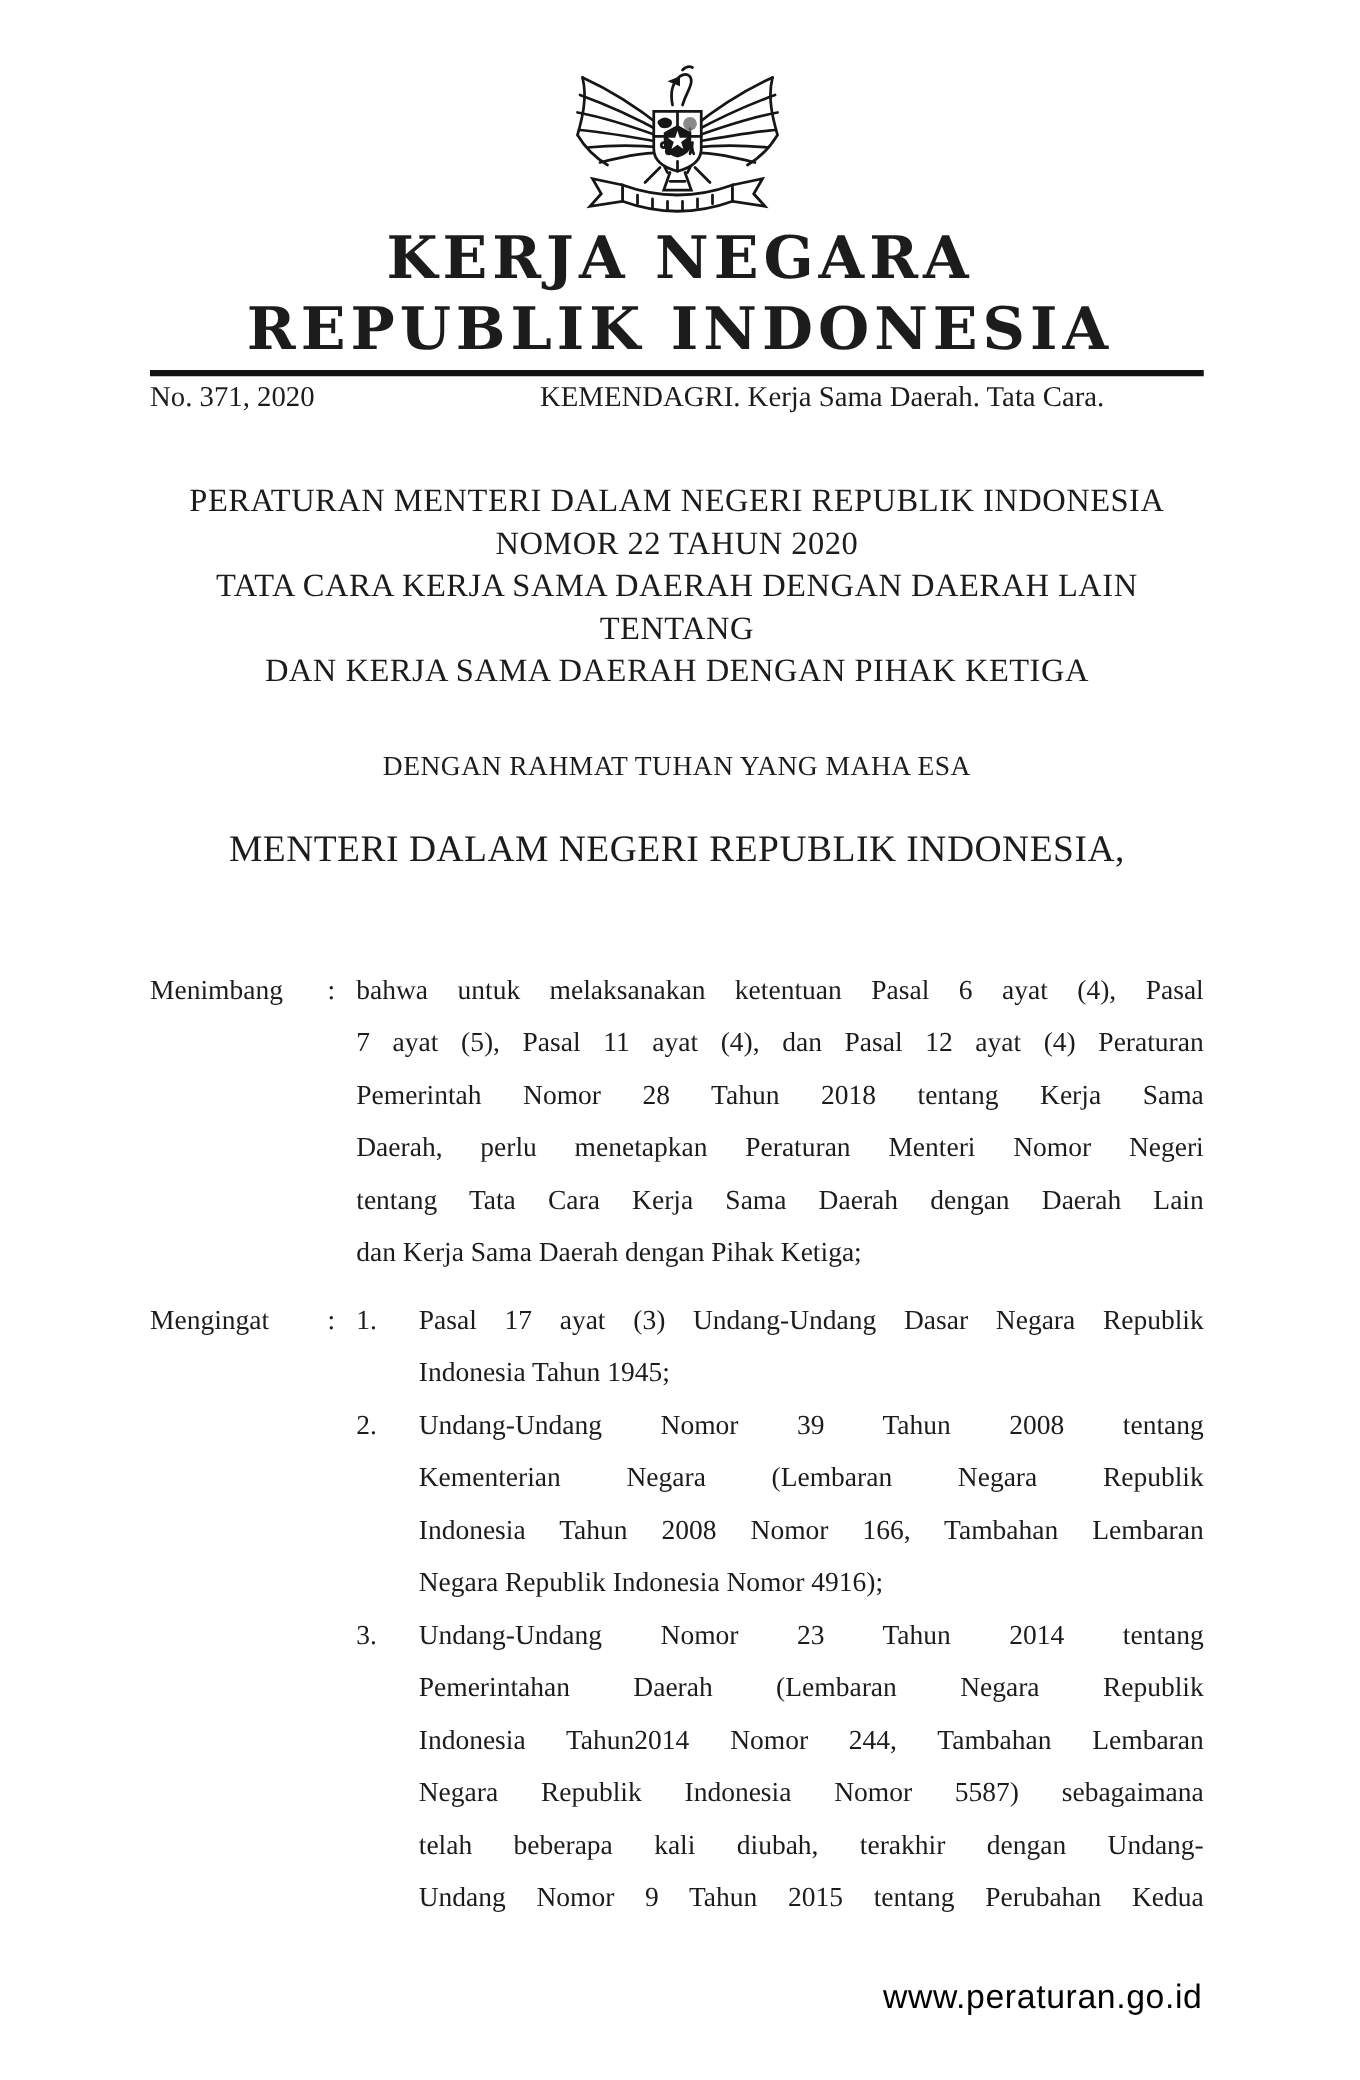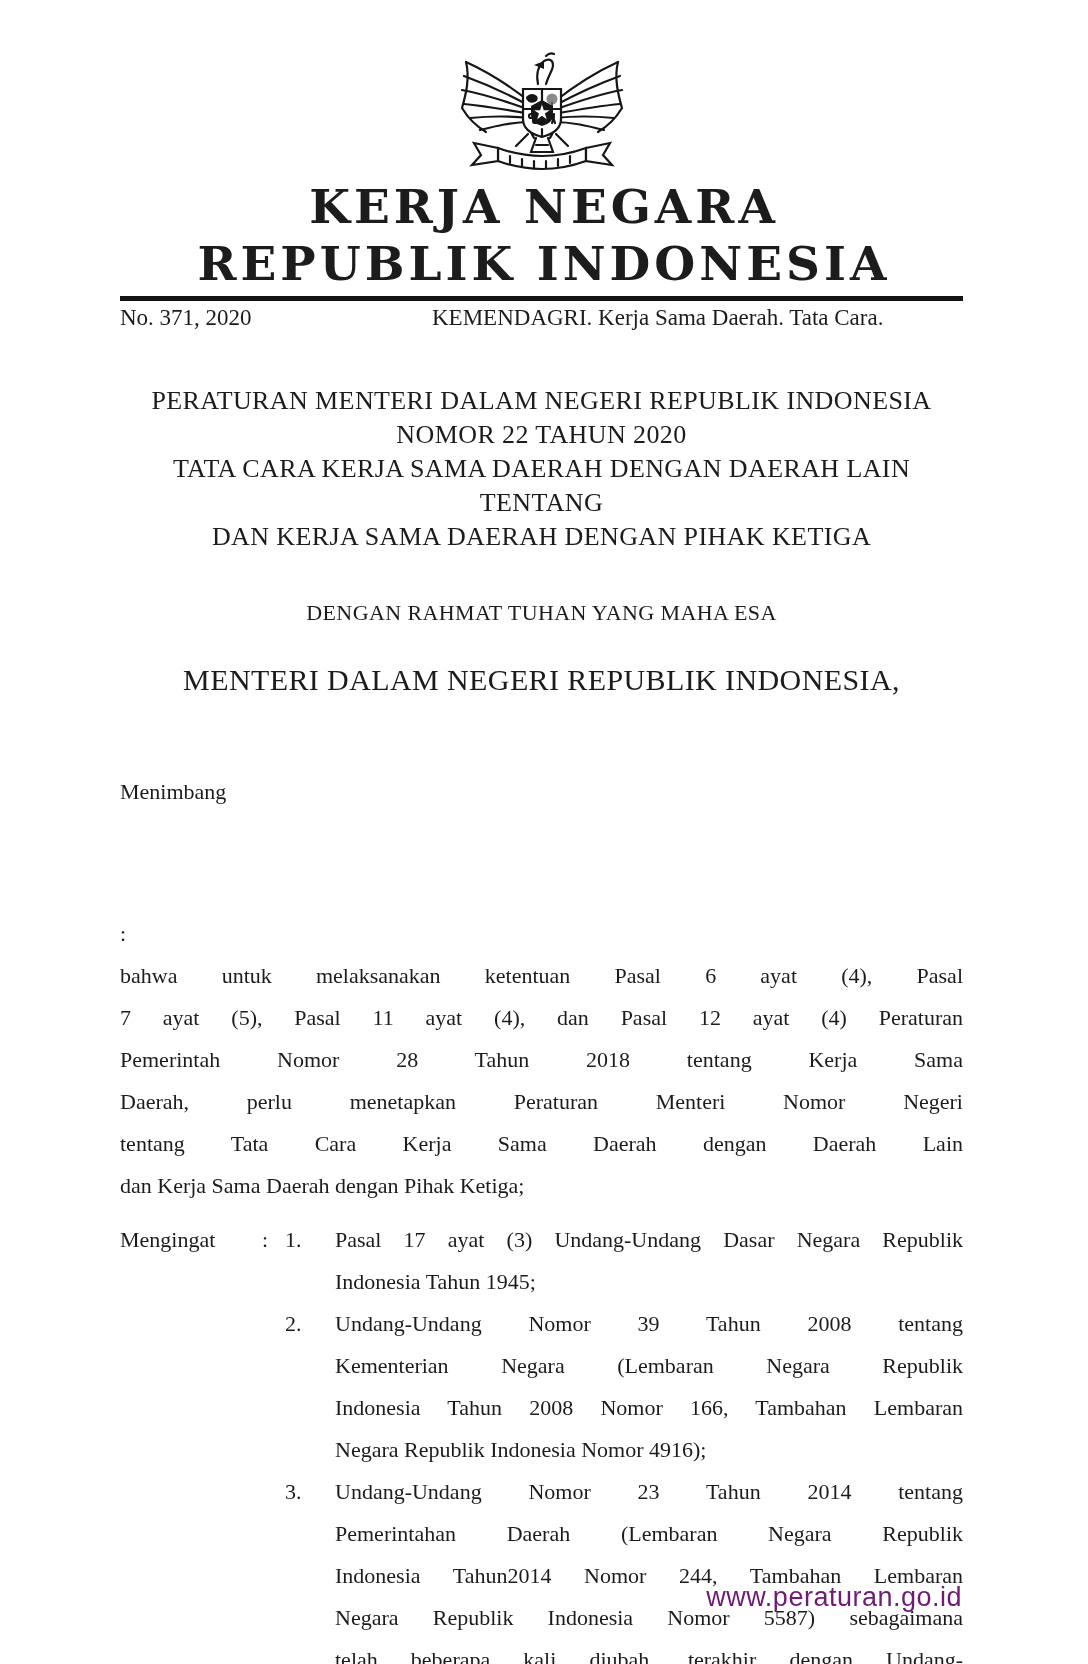--- a/index.html
+++ b/index.html
@@ -19,34 +19,34 @@
   .rule { position:absolute; left:120px; top:296px; width:843px; height:5px; background:#131313; }
   .issue-row { position:absolute; left:120px; top:305px; width:843px; height:30px; font-size:23px; }
   .issue-no { position:absolute; left:0; top:0; }
   .issue-subject { position:absolute; left:312px; top:0; }
   .content { position:absolute; left:120px; top:0; width:843px; }
   .title-block { margin-top:384px; }
   .tline { text-align:center; font-size:26px; line-height:34px; letter-spacing:0.4px; }
   .invocation { margin-top:42px; text-align:center; font-size:22px; line-height:34px; letter-spacing:0.4px; }
   .authority { margin-top:33px; text-align:center; font-size:30px; line-height:34px; letter-spacing:0.4px; }
   .clause { display:flex; font-size:22px; line-height:42px; }
-  .clause-menimbang { margin-top:74px;flex-direction:column; }
+  .clause-menimbang { margin-top:74px; }
   .clause-mengingat { margin-top:12px; }
   .clause-label { width:142px; flex:0 0 142px; }
   .clause-colon { width:23px; flex:0 0 23px; }
   .clause-body { flex:1 1 auto; min-width:0; }
   .item { display:flex; }
   .item-num { width:50px; flex:0 0 50px; }
   .item-lines { flex:1 1 auto; min-width:0; }
   .jline { text-align:justify; text-align-last:justify; }
   .jline-end { text-align-last:left; }
   .footer-url {
     position:absolute; right:126px; top:1582px;
     font-family:"Liberation Sans","DejaVu Sans",sans-serif;
-    font-size:27px; color:#701a75; letter-spacing:0.5px;
+    font-size:27px; color:#000000; letter-spacing:0.5px;
   }
   svg .ln { fill:none; stroke:#161616; stroke-width:2.2; stroke-linecap:round; }
   svg .fillb { fill:#161616; stroke:none; }
   svg .outl { fill:#ffffff; stroke:#161616; stroke-width:2.2; }
 </style>
 </head>
 <body>
 
 <div class="page">
 

